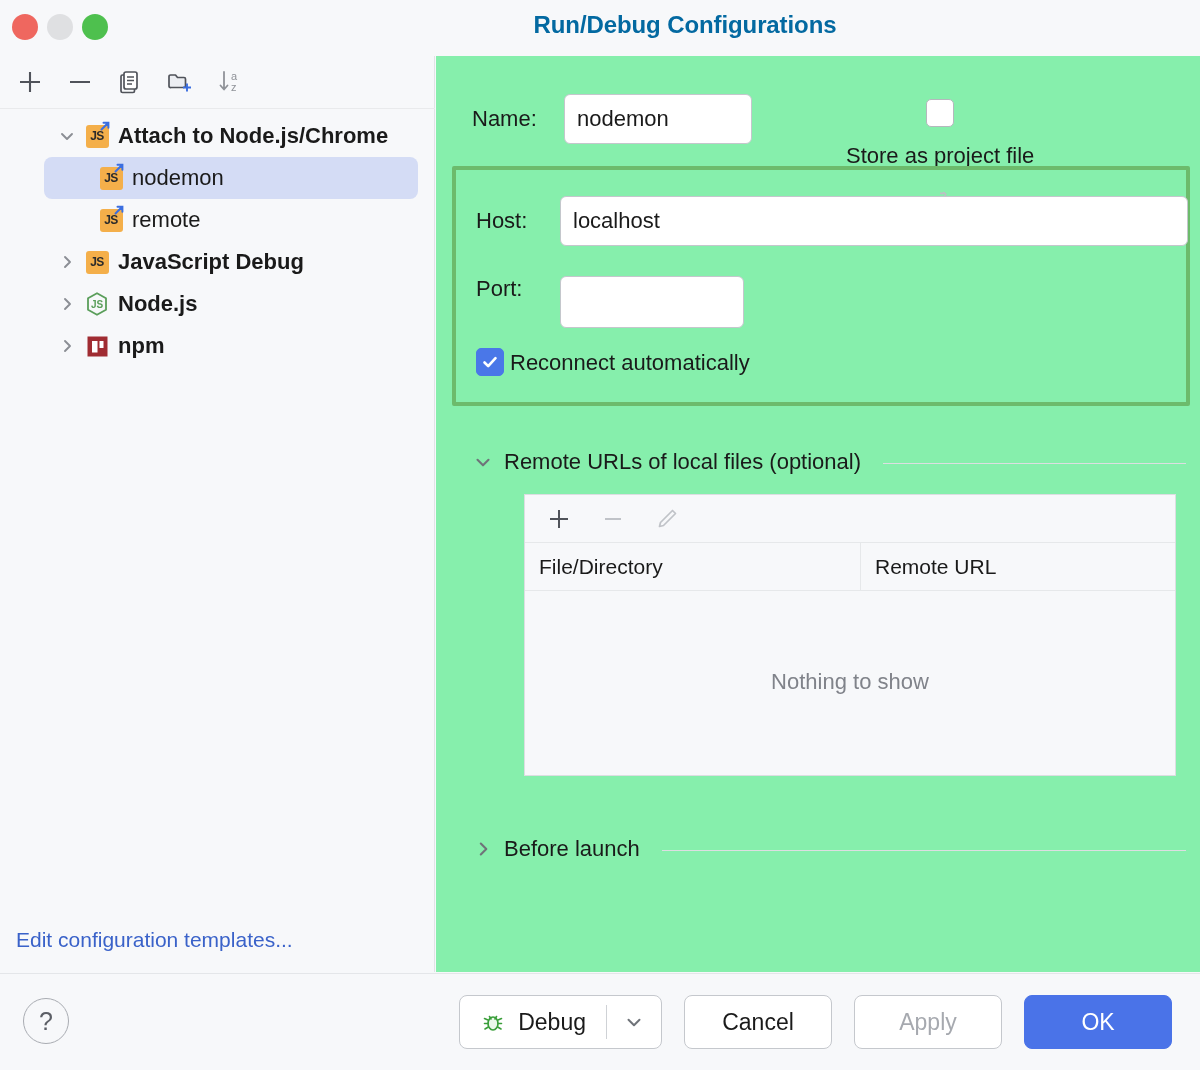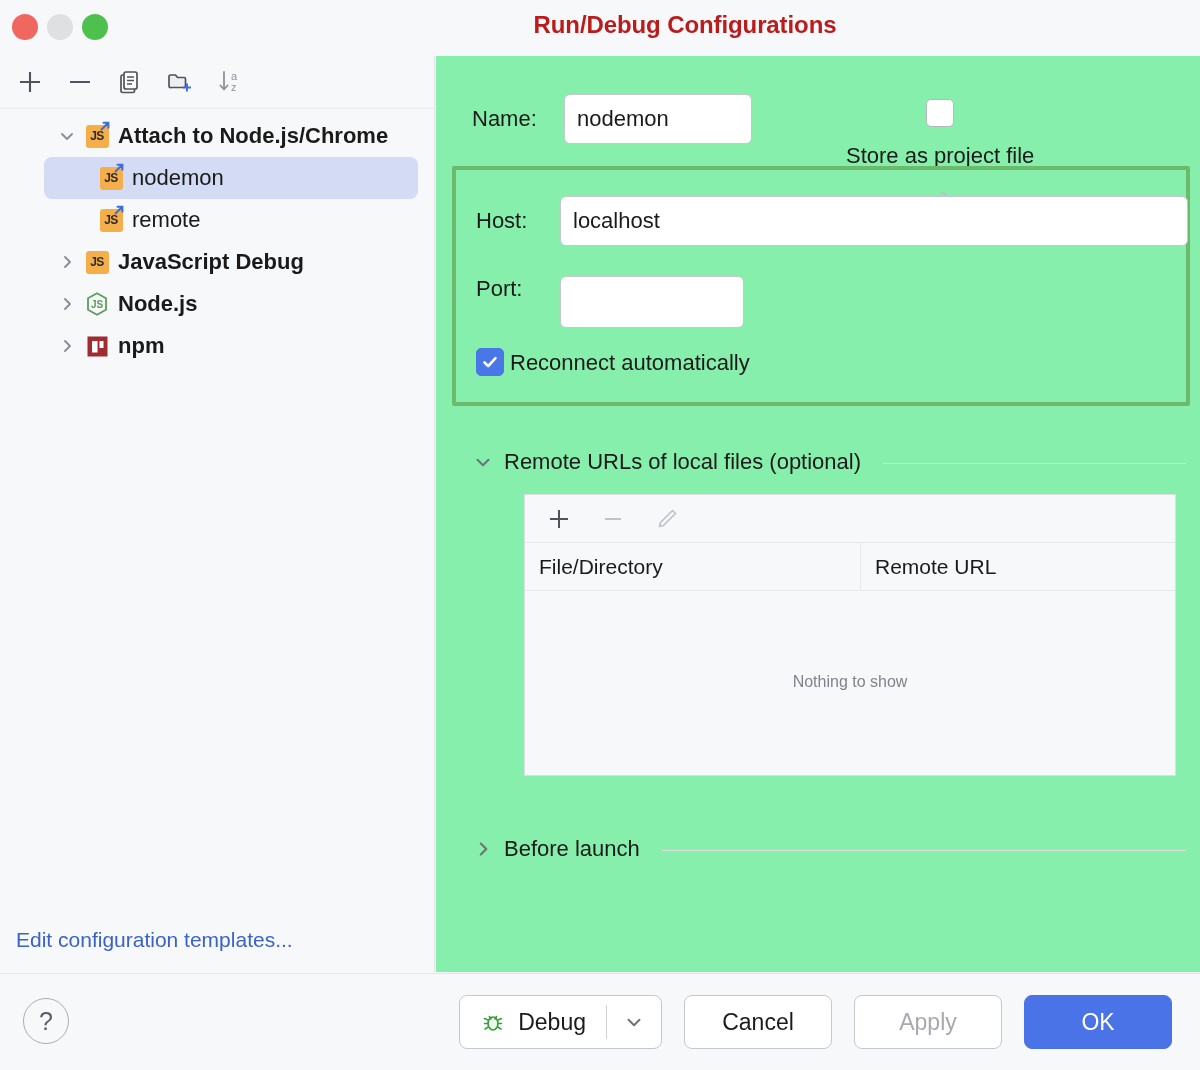--- a/index.html
+++ b/index.html
@@ -31,21 +31,21 @@
     display: flex; gap: 9px; align-items: center;
   }
   .light { width: 26px; height: 26px; border-radius: 50%; }
   .light.red    { background: #ef675f; }
   .light.yellow { background: #dfe0e2; }
   .light.green  { background: #4ec04e; }
 
   .win-title {
     position: absolute; left: 0; top: 11px; width: 1200px;
     text-align: center;
-    font-size: 24px; font-weight: bold; color: #b91c1c;
+    font-size: 24px; font-weight: bold; color: #0369a1;
     letter-spacing: -0.1px;
   }
   .win-title-inner { display: inline-block; margin-left: 170px; }
 
   
   .sidebar {
     position: absolute; left: 0; top: 56px;
     width: 435px; height: 916px;
     background: #f7f8fa;
     border-right: 1px solid #e1e3e6;
@@ -202,21 +202,21 @@
     border-bottom: 1px solid #e6e8ea;
   }
   .th {
     font-size: 21px; color: #1a1a1a;
     padding-left: 14px; height: 100%;
     display: flex; align-items: center;
   }
   .th.first { width: 336px; border-right: 1px solid #e6e8ea; }
   .empty-msg {
     height: 182px; display: flex; align-items: center; justify-content: center;
-    font-size: 16px; color: #80838a;
+    font-size: 22px; color: #80838a;
   }
 
   
   .footer {
     position: absolute; left: 0; top: 973px;
     width: 1200px; height: 97px;
     background: #f7f8fa;
     border-top: 1px solid #e4e6e9;
   }
   .help-btn {

